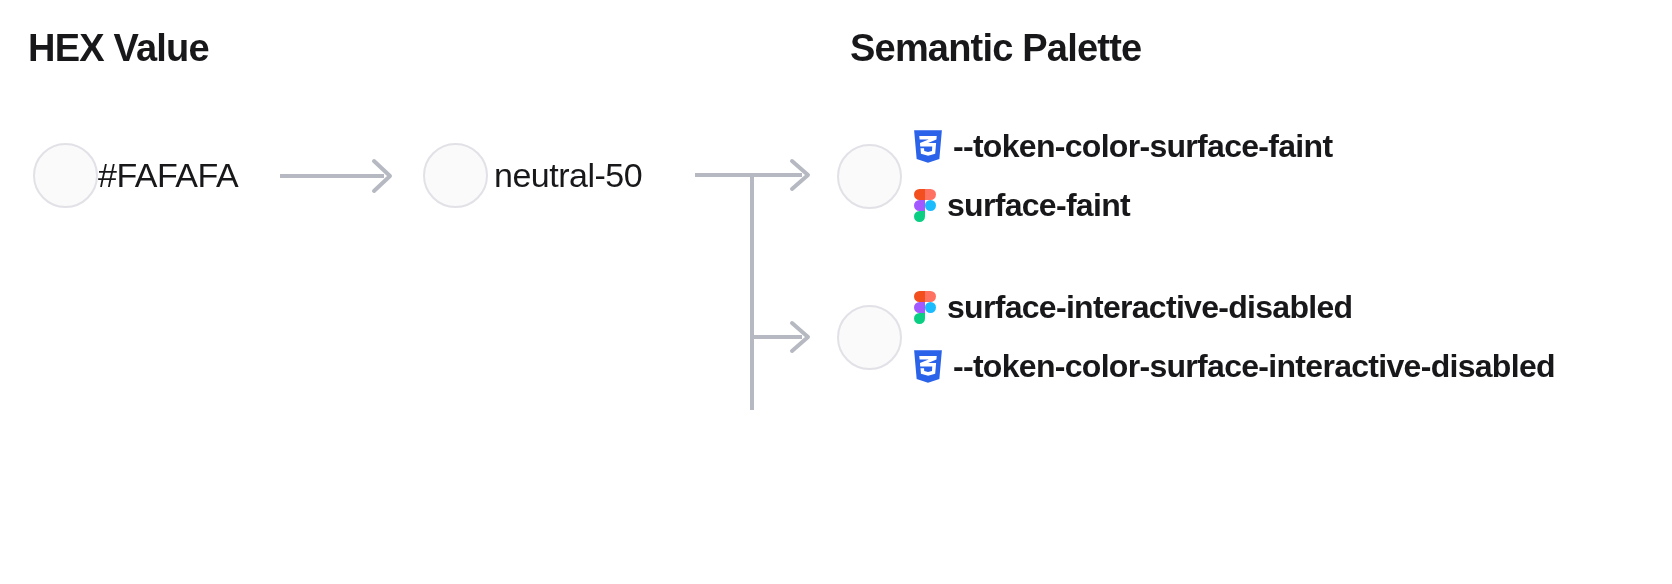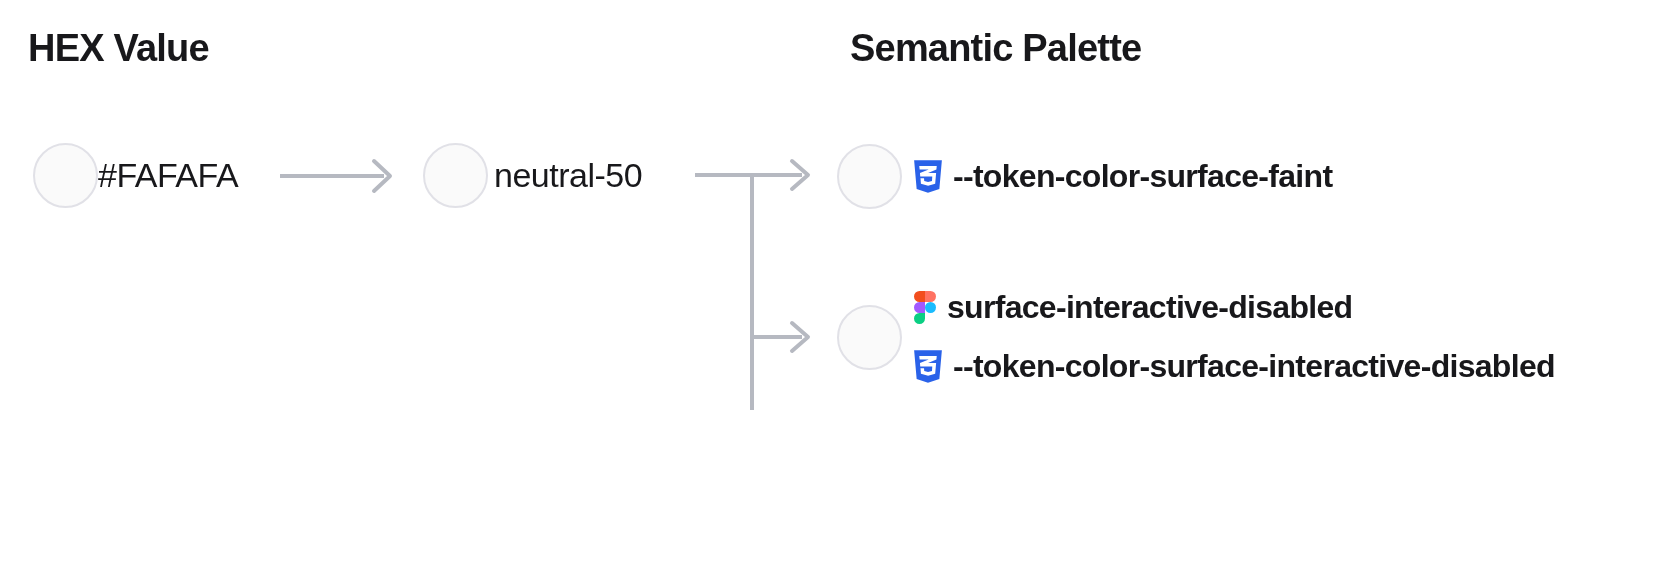--- a/index.html
+++ b/index.html
@@ -130,20 +130,32 @@
     <div class="swatch"></div>
     <div class="token-lines">
       <div class="token-line">
         <span class="icon-box">
           <svg width="28" height="37" viewBox="0 0 384 512">
               <path d="M0 32l34.9 395.8L192 480l157.1-52.2L384 32H0zm313.1 80l-4.8 47.3L193 208.6l-.3.1h111.5l-12.8 146.6-98.2 28.7-98.8-29.2-6.4-73.5h48.9l3.2 38.3 52.6 13.3 54.7-15.4 3.7-61.6-166.3-.5v-.1l-.2.1-3.6-46.3L193.1 162l6.5-2.7H76.7L70.9 112h242.2z" fill="#2A62E9"></path>
             </svg>
         </span>
         <span class="token-label">--token-color-surface-faint</span>
       </div>
+      <div class="token-line">
+        <span class="icon-box">
+          <svg width="22" height="33" viewBox="0 0 38 57">
+            <path d="M19 28.5a9.5 9.5 0 1 1 19 0 9.5 9.5 0 0 1-19 0z" fill="#1ABCFE"></path>
+            <path d="M0 47.5A9.5 9.5 0 0 1 9.5 38H19v9.5a9.5 9.5 0 1 1-19 0z" fill="#0ACF83"></path>
+            <path d="M19 0v19h9.5a9.5 9.5 0 1 0 0-19H19z" fill="#FF7262"></path>
+            <path d="M0 9.5A9.5 9.5 0 0 0 9.5 19H19V0H9.5A9.5 9.5 0 0 0 0 9.5z" fill="#F24E1E"></path>
+            <path d="M0 28.5A9.5 9.5 0 0 0 9.5 38H19V19H9.5A9.5 9.5 0 0 0 0 28.5z" fill="#A259FF"></path>
+          </svg>
+        </span>
+        <span class="token-label">surface-faint</span>
+      </div>
     </div>
   </div>
 
   <div class="token-row r1">
     <div class="swatch"></div>
     <div class="token-lines">
       <div class="token-line">
         <span class="icon-box">
           <svg width="22" height="33" viewBox="0 0 38 57">
             <path d="M19 28.5a9.5 9.5 0 1 1 19 0 9.5 9.5 0 0 1-19 0z" fill="#1ABCFE"></path>

